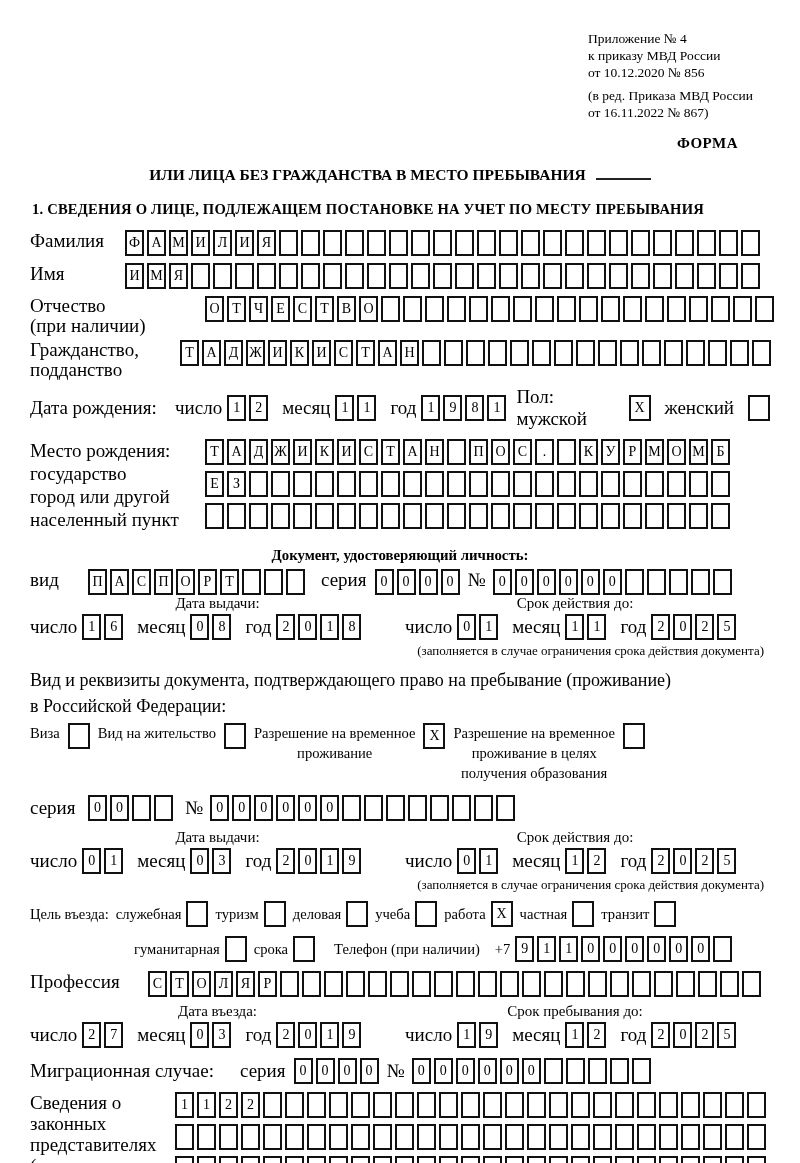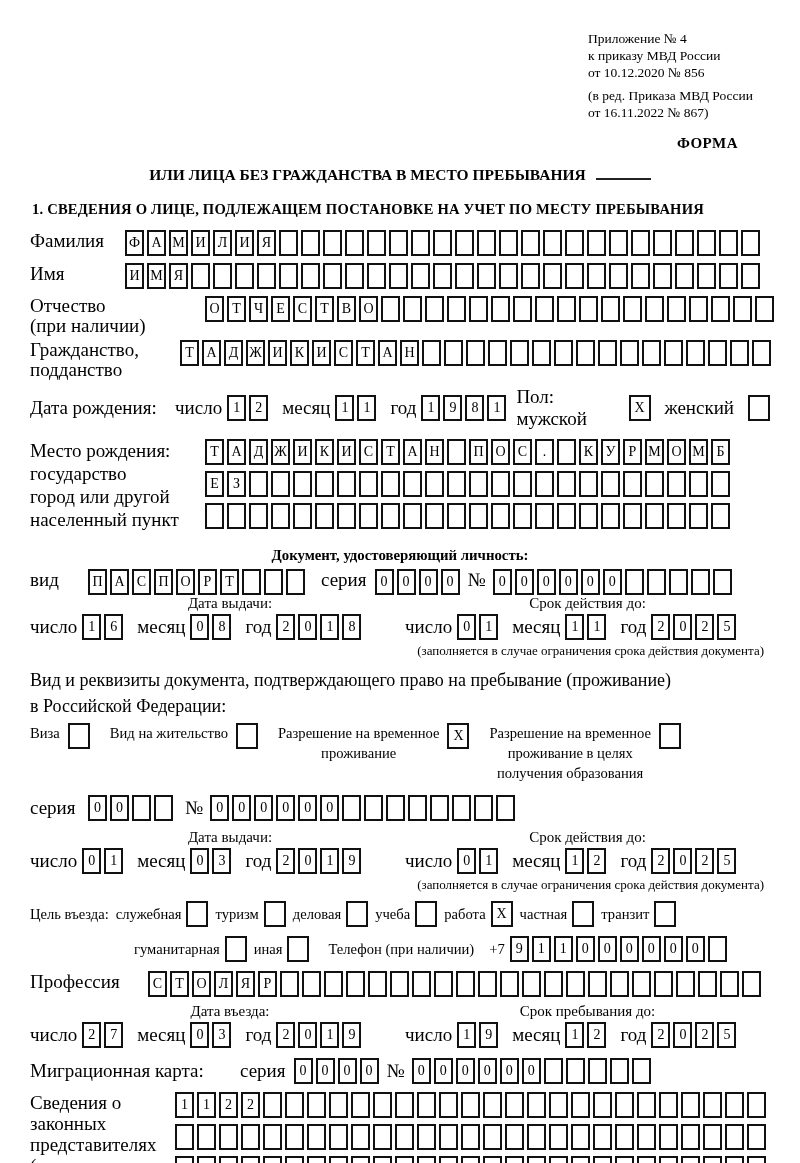--- a/index.html
+++ b/index.html
@@ -23,31 +23,31 @@
   .w150{width:150px;flex:0 0 150px;}
   .w175{width:175px;flex:0 0 175px;}
   .w210{width:210px;flex:0 0 210px;}
   .cells{display:flex;gap:3px;flex-wrap:nowrap;}
   .cell{width:15px;height:22px;border:2px solid #111;display:inline-flex;align-items:center;
         justify-content:center;font-size:14px;flex:0 0 auto;background:#fff;}
   .cb{width:18px;height:22px;border:2px solid #111;display:inline-flex;align-items:center;
       justify-content:center;font-size:14px;flex:0 0 auto;}
   .stack > .cells{margin-bottom:6px;}
   
-  .dhdr{display:flex;font-size:15px;margin-bottom:2px;justify-content:center;}
+  .dhdr{display:flex;font-size:15px;margin-bottom:2px;}
   .dhdr .h1{width:375px;text-align:center;}
   .dhdr .h2{width:340px;text-align:center;}
   .daterow{display:flex;align-items:center;margin-bottom:3px;}
   .dgroup{display:flex;align-items:center;gap:5px;}
   .dgroup .ml{margin-left:9px;}
   .dg-left{width:375px;flex:0 0 375px;}
   .note{font-size:13px;margin:1px 6px 8px auto;width:fit-content;}
   .intro{font-size:18px;line-height:26px;}
   
-  .opts{display:flex;align-items:flex-start;gap:20px;margin:4px 0 12px 0;font-size:14.6px;}
+  .opts{display:flex;align-items:flex-start;gap:8px;margin:4px 0 12px 0;font-size:14.6px;}
   .opt{display:flex;align-items:flex-start;gap:8px;}
   .opt .txt{line-height:20px;}
   .opt .center{text-align:center;}
   
   .purpose{display:flex;align-items:center;gap:5px;font-size:14.6px;margin-bottom:9px;flex-wrap:nowrap;}
   .purpose .sp{margin-left:2px;}
   .indent100{margin-left:104px;}
 </style>
 </head>
 <body>
@@ -530,21 +530,21 @@
     <span class="cb">X</span>
     <span class="sp">частная</span>
     <span class="cb"></span>
     <span class="sp">транзит</span>
     <span class="cb"></span>
   </div>
 
   <div class="purpose indent100">
     <span>гуманитарная</span>
     <span class="cb"></span>
-    <span class="sp">иная</span>
+    <span class="sp">срока</span>
     <span class="cb"></span>
     <span style="margin-left:14px;">Телефон (при наличии)</span>
     <span style="margin-left:10px;">+7</span>
     <span class="cells">
         <span class="cell">9</span>
         <span class="cell">1</span>
         <span class="cell">1</span>
         <span class="cell">0</span>
         <span class="cell">0</span>
         <span class="cell">0</span>
@@ -628,21 +628,21 @@
       <span class="cells">
           <span class="cell">2</span>
           <span class="cell">0</span>
           <span class="cell">2</span>
           <span class="cell">5</span>
         </span>
     </div>
   </div>
 
   <div class="row" style="align-items:center;margin-bottom:8px;">
-    <div class="lbl w210">Миграционная карта:</div>
+    <div class="lbl w210">Миграционная случае:</div>
     <span class="lbl" style="margin-right:8px;">серия</span>
     <span class="cells">
         <span class="cell">0</span>
         <span class="cell">0</span>
         <span class="cell">0</span>
         <span class="cell">0</span>
       </span>
     <span class="lbl" style="margin:0 7px 0 8px;">№</span>
     <span class="cells">
         <span class="cell">0</span>

